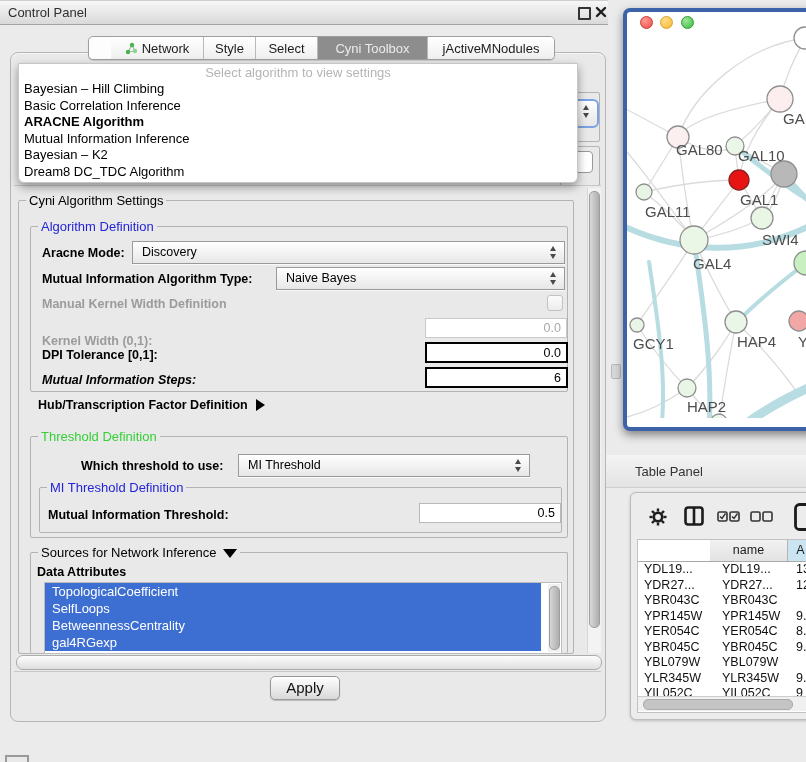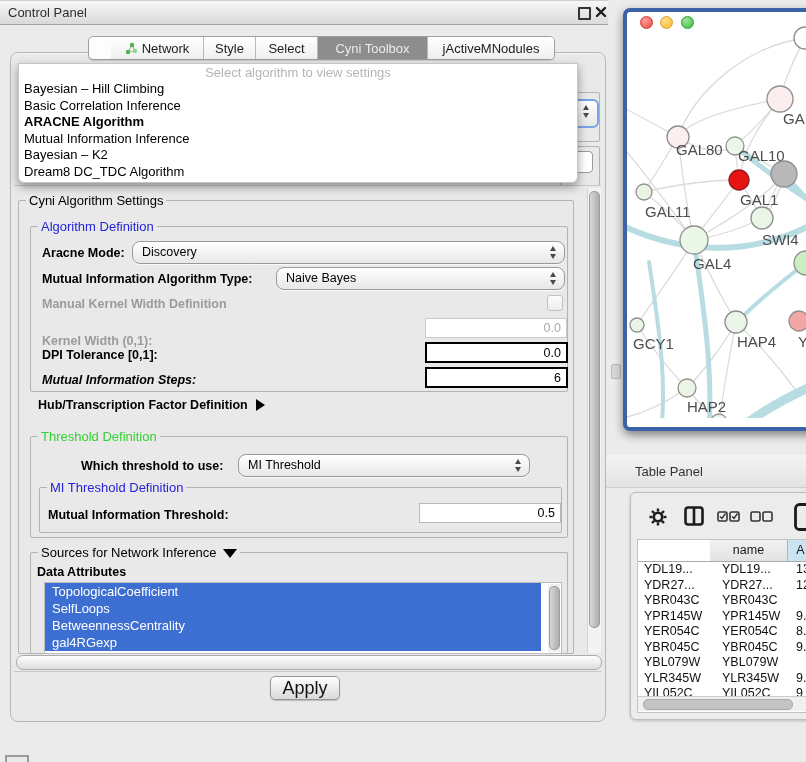--- a/index.html
+++ b/index.html
@@ -46,21 +46,21 @@
 
   
   .gbox{border:1px solid #b3b3b3;border-radius:2px;}
   .legend{position:absolute;top:-8px;left:7px;background:#e9e9e9;padding:0 3px;font-size:13px;white-space:nowrap;}
   .legend.blue{color:#2424d8;}
   .legend.green{color:#35d035;}
 
   .lbl{position:absolute;font-size:12.5px;font-weight:bold;color:#000;white-space:nowrap;}
   .lbl.dis{color:#9b9b9b;}
 
-  .combo{position:absolute;height:21px;border:1px solid #9a9a9a;border-radius:8px;
+  .combo{position:absolute;height:21px;border:1px solid #9a9a9a;border-radius:0;
      background:linear-gradient(#ffffff,#e7e7e7);box-shadow:0 1px 0 rgba(255,255,255,.7);}
   .combo .val{position:absolute;left:9px;top:3px;font-size:12.5px;color:#000;}
   .steppers{position:absolute;right:7px;top:4px;width:7px;height:13px;}
   .steppers:before,.steppers:after{content:"";position:absolute;left:0;border-left:3.5px solid transparent;border-right:3.5px solid transparent;}
   .steppers:before{top:0;border-bottom:5px solid #4a4a4a;}
   .steppers:after{bottom:0;border-top:5px solid #4a4a4a;}
 
   .field{position:absolute;height:18px;border:1px solid #b9b9b9;background:#fff;
      font-size:12.5px;text-align:right;padding:0 5px;font-family:inherit;}
   .field.focus{border:2px solid #000;height:17px;}
@@ -79,21 +79,21 @@
   .attr-sb .th{position:absolute;left:1px;top:2px;width:9px;height:62px;border-radius:5px;background:linear-gradient(90deg,#d6d6d6,#aeaeae);border:1px solid #9d9d9d;}
 
   
   .vsb{left:587px;top:188px;width:13px;height:465px;background:#f3f3f3;border-left:1px solid #d6d6d6;}
   .vsb .th{position:absolute;left:1px;top:3px;width:9px;height:435px;border-radius:5px;
      background:linear-gradient(90deg,#d9d9d9,#adadad);border:1px solid #9d9d9d;}
   .hsb{left:16px;top:655px;width:584px;height:13px;border:1px solid #ababab;border-radius:7px;
      background:linear-gradient(#fdfdfd,#dedede);}
 
   .applybtn{left:270px;top:676px;width:68px;height:22px;border:1px solid #979797;border-radius:5px;
-     background:linear-gradient(#fefefe,#d9d9d9);font-size:18px;color:#111;text-align:center;line-height:22px;
+     background:linear-gradient(#fefefe,#d9d9d9);font-size:15px;color:#111;text-align:center;line-height:22px;
      box-shadow:0 1px 1px rgba(0,0,0,.2);}
 
   
   .grip{left:611px;top:364px;width:8px;height:13px;background:#d7d7d7;border:1px solid #b9b9b9;border-radius:2px;}
 
   
   .netwin{left:623px;top:8px;width:190px;height:415px;background:#fff;border:4px solid #3c63a8;
      border-radius:7px;box-shadow:0 4px 10px rgba(0,0,0,.45);}
   .light{position:absolute;width:11px;height:11px;border-radius:50%;}
   .nodelabel{font-size:15px;fill:#4d4d4d;font-family:"Liberation Sans","DejaVu Sans",sans-serif;}

